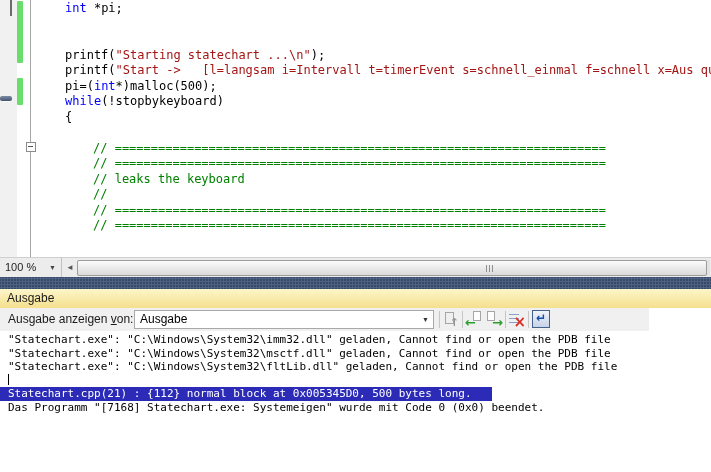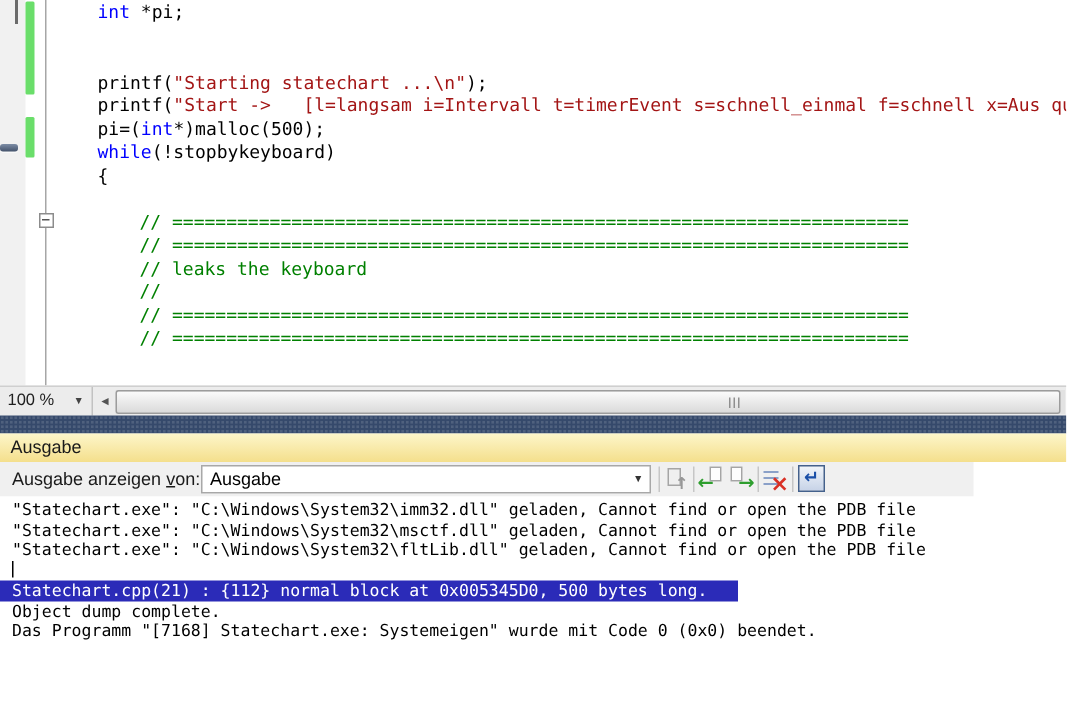--- a/index.html
+++ b/index.html
@@ -163,17 +163,16 @@
       <span class="icon-glyph">↵</span>
     </div>
   </div>
 
   <div class="output-text" id="output-lines">
       <div class="out-line"><span>"Statechart.exe": "C:\Windows\System32\imm32.dll" geladen, Cannot find or open the PDB file</span></div>
       <div class="out-line"><span>"Statechart.exe": "C:\Windows\System32\msctf.dll" geladen, Cannot find or open the PDB file</span></div>
       <div class="out-line"><span>"Statechart.exe": "C:\Windows\System32\fltLib.dll" geladen, Cannot find or open the PDB file</span></div>
       <div class="out-line"><span class="caret"></span></div>
       <div class="out-line"><span class="hl">Statechart.cpp(21) : {112} normal block at 0x005345D0, 500 bytes long.</span></div>
-      <div class="out-line"><span>Object dump complete.</span></div>
       <div class="out-line"><span>Das Programm "[7168] Statechart.exe: Systemeigen" wurde mit Code 0 (0x0) beendet.</span></div>
     </div>
 
 </div>
 
 </body></html>

